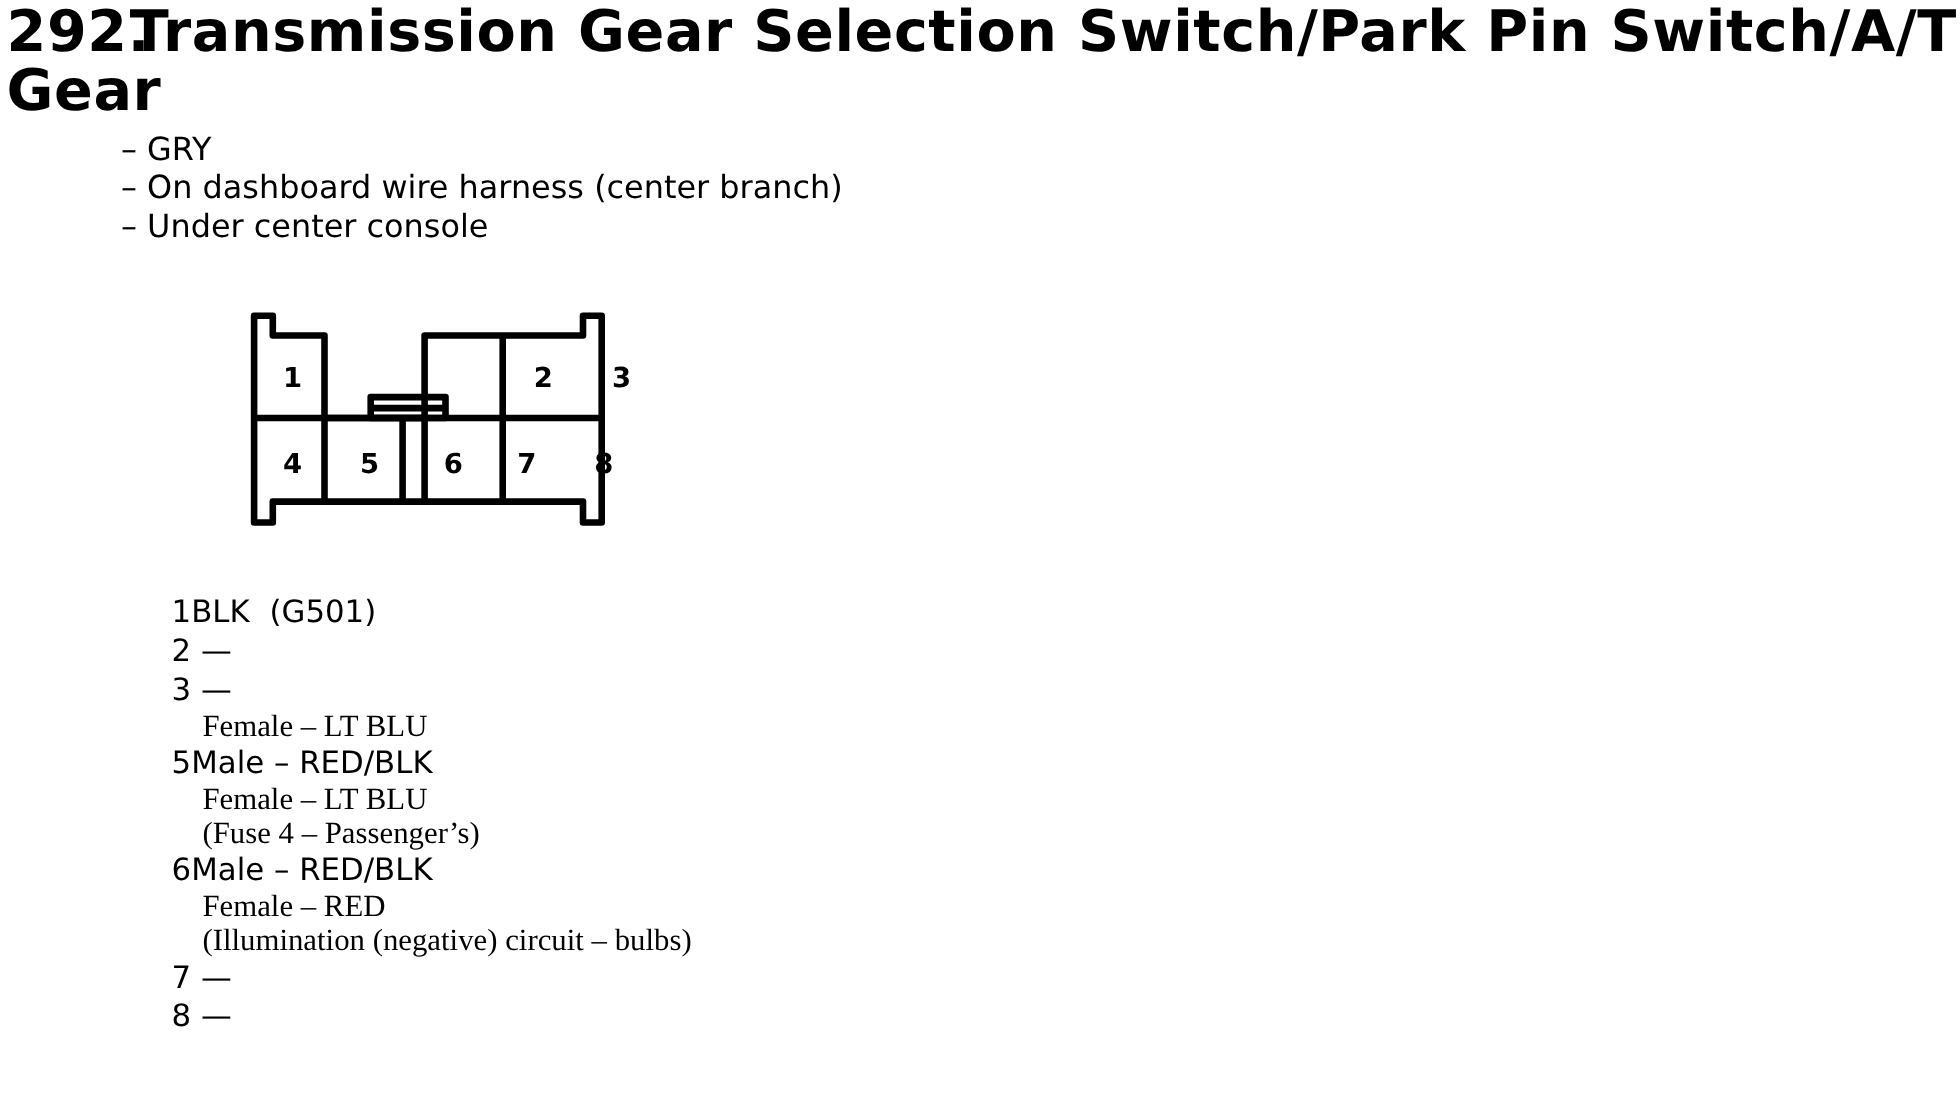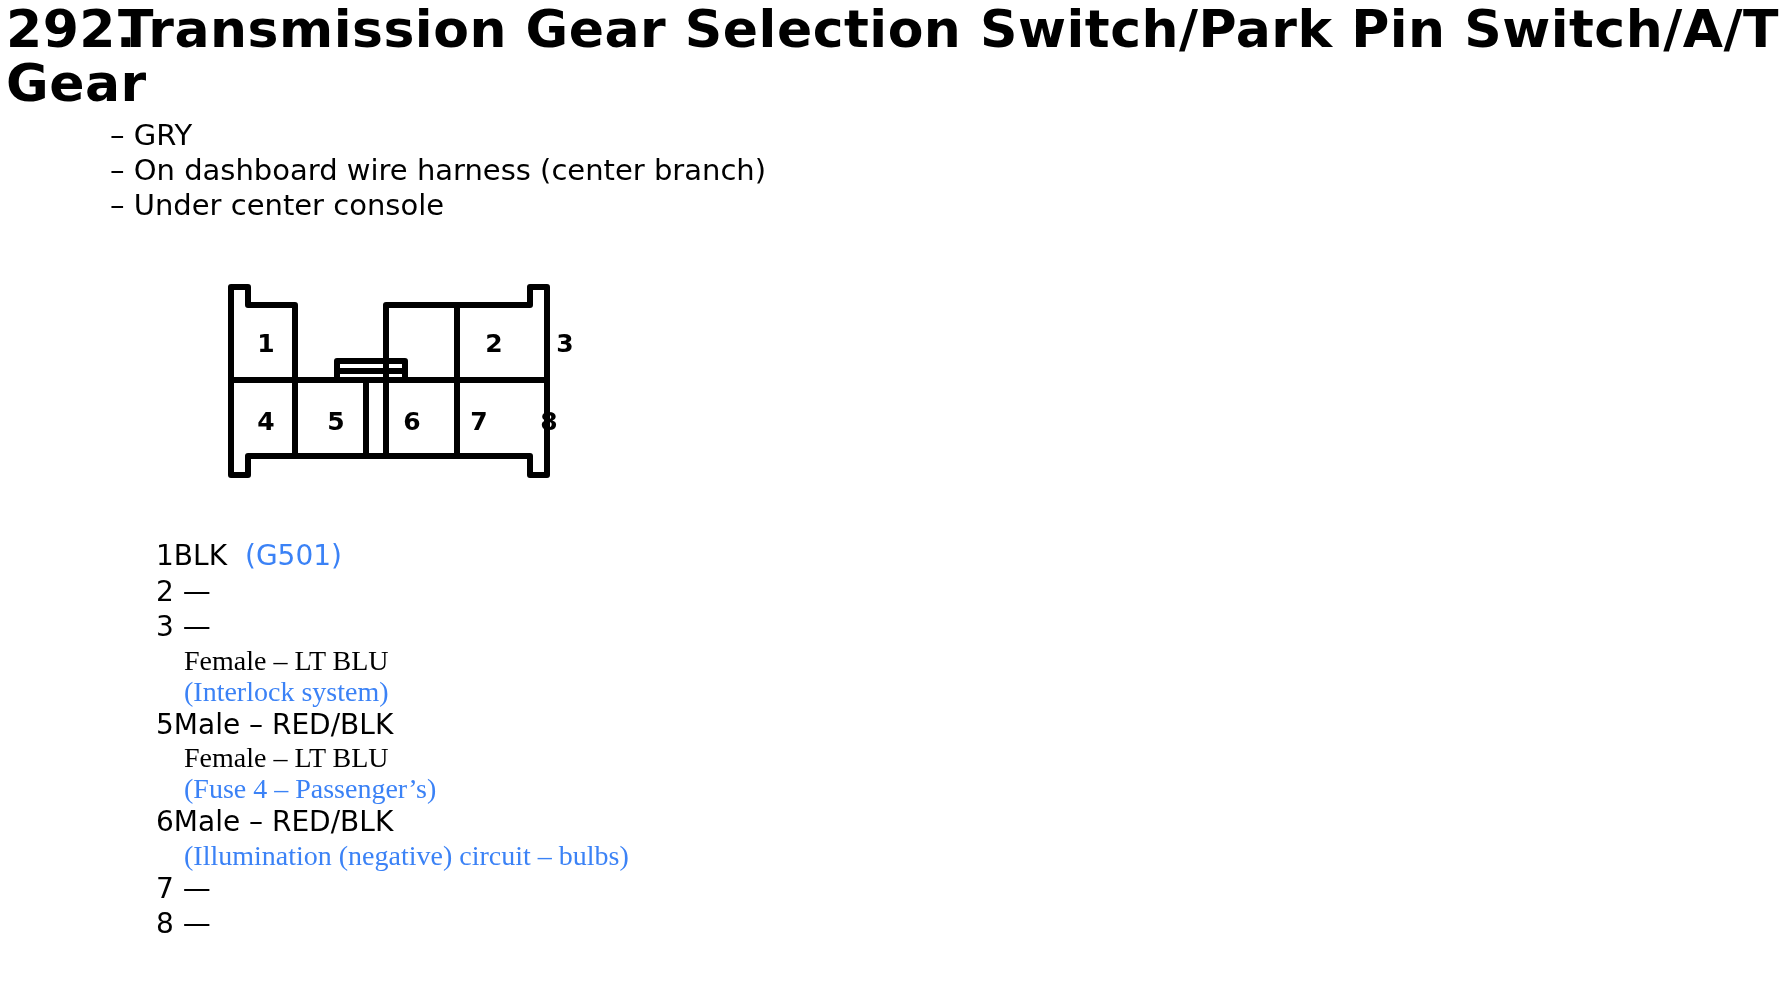--- a/index.html
+++ b/index.html
@@ -8,21 +8,21 @@
   .title { position:absolute; left:6px; top:2px; font-weight:bold; font-size:52px;
            line-height:54px; letter-spacing:0.5px; }
   .title .num { display:inline-block; width:112px; }
   .title .line2 { padding-left:112px; display:block; }
   .bullets { position:absolute; left:110px; top:118px; font-size:29px; line-height:35px; }
   .bullets div { white-space:nowrap; }
   .connector { position:absolute; left:224px; top:280px; }
   .pins { position:absolute; left:156px; top:538px; font-size:28px; }
   .pin-row { white-space:nowrap; height:35.5px; line-height:35.5px; }
   .pin-row.sub { height:31px; line-height:31px; padding-left:28px;font-family:Liberation Serif, serif; }
-  .blue { color:#3b82f6; }
+  .blue { color:#000000; }
   .gap { display:inline-block; width:18px; }
   svg text { font-family:"DejaVu Sans", sans-serif; font-weight:bold; }
 </style>
 </head>
 <body>
 
 <div class="title">
   <span class="num">292.</span><span>Transmission Gear Selection Switch/Park Pin Switch/A/T Gear</span>
 </div>
 
@@ -65,29 +65,29 @@
   <div class="pin-row">
     <span>1</span><span>BLK</span><span class="gap"></span><span class="blue">(G501)</span>
   </div>
   <div class="pin-row">
     <span>2</span> <span>—</span>
   </div>
   <div class="pin-row">
     <span>3</span> <span>—</span>
   </div>
   <div class="pin-row sub">Female – LT BLU</div>
-  <div class="pin-row sub blue">(Interlock system)</div>
   <div class="pin-row">
     <span>5</span><span>Male – RED/BLK</span>
   </div>
   <div class="pin-row sub">Female – LT BLU</div>
   <div class="pin-row sub blue">(Fuse 4 – Passenger’s)</div>
   <div class="pin-row">
     <span>6</span><span>Male – RED/BLK</span>
   </div>
+  <div class="pin-row sub">Female – RED</div>
   <div class="pin-row sub blue">(Illumination (negative) circuit – bulbs)</div>
   <div class="pin-row">
     <span>7</span> <span>—</span>
   </div>
   <div class="pin-row">
     <span>8</span> <span>—</span>
   </div>
 </div>
 
 </body></html>

